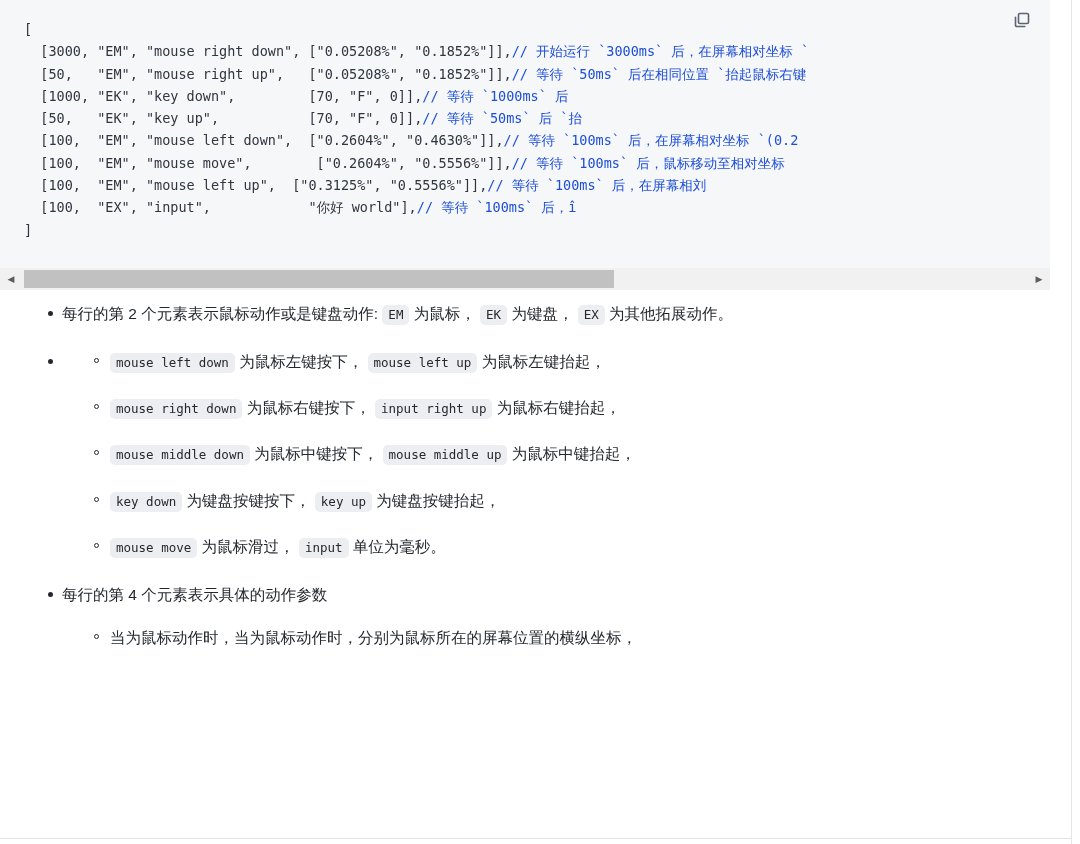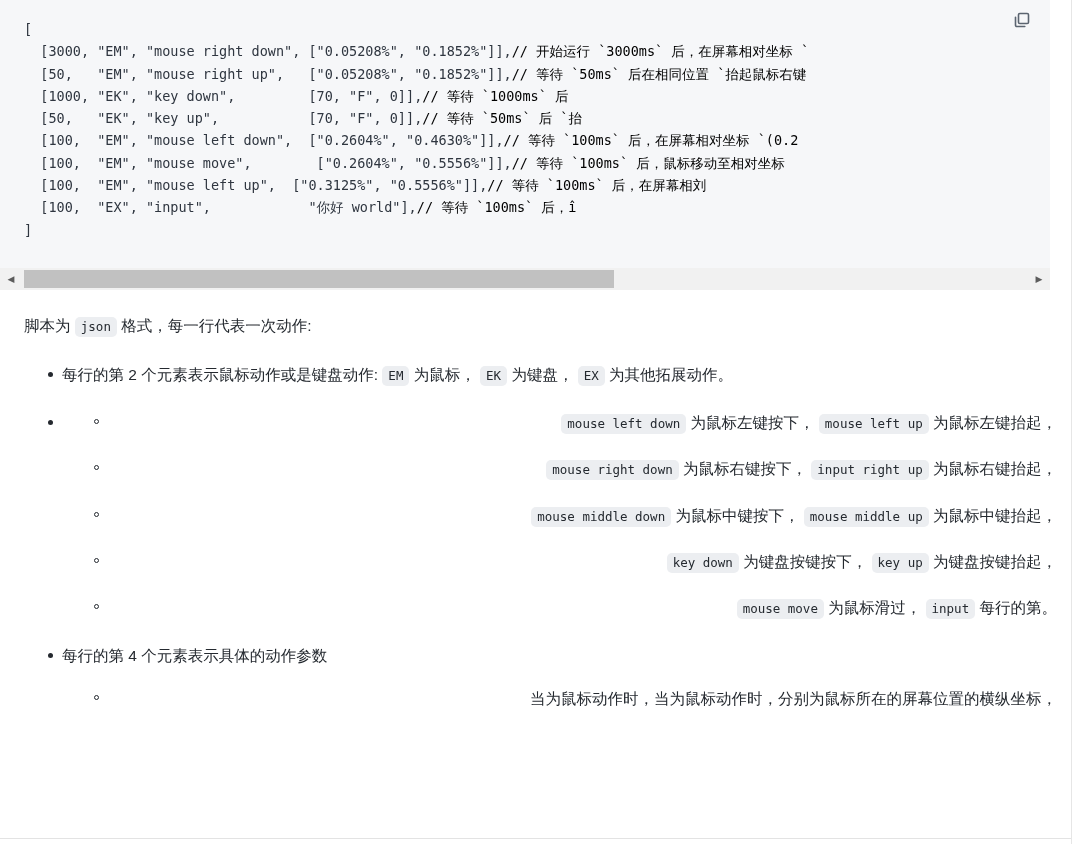--- a/index.html
+++ b/index.html
@@ -54,21 +54,21 @@
     margin: 0;
     padding: 18px 0 0 24px;
     font-family: "DejaVu Sans Mono", "Liberation Mono", monospace;
     font-size: 13.5px;
     line-height: 22.3px;
     color: #2f3640;
     white-space: pre;
     letter-spacing: 0px;
   }
   pre.code .cmt {
-    color: #000000;
+    color: #1d4ed8;
     text-align: right;
   }
   .copy-btn {
     position: absolute;
     right: 16px;
     top: 8px;
     width: 24px;
     height: 24px;
     cursor: pointer;
   }
@@ -150,21 +150,20 @@
   ul.lvl2 {
     margin: 16px 0 0 0;
     padding-left: 32px;
     list-style: none;
   }
   ul.lvl2 > li {
     position: relative;
     margin: 0 0 19px 0;
     padding-left: 16px;
     font-size: 15.5px;
-    text-align: right;
   }
   ul.lvl2 > li:last-child { margin-bottom: 2px; }
   ul.lvl2 > li::before {
     content: "";
     position: absolute;
     left: 0;
     top: 10px;
     width: 5px;
     height: 5px;
     border: 1px solid #24292f;
@@ -222,21 +221,20 @@
       <div class="hs-arrow">◀</div>
       <div class="hs-track">
         <div class="hs-thumb"></div>
       </div>
       <div class="hs-arrow">▶</div>
     </div>
   </div>
 
   <div class="prose">
 
-    <p><span>脚本为</span> <code class="ic">json</code> <span>格式，每一行代表一次动作:</span></p>
 
     <ul class="lvl1">
 
 
       <li>
         <span>每行的第 2 个元素表示鼠标动作或是键盘动作:</span>
         <code class="ic">EM</code>
         <span>为鼠标，</span>
         <code class="ic">EK</code>
         <span>为键盘，</span>
@@ -267,21 +265,21 @@
           <li>
             <code class="ic">key down</code>
             <span>为键盘按键按下，</span>
             <code class="ic">key up</code>
             <span>为键盘按键抬起，</span>
           </li>
           <li>
             <code class="ic">mouse move</code>
             <span>为鼠标滑过，</span>
             <code class="ic">input</code>
-            <span>每行的第。</span>
+            <span>单位为毫秒。</span>
           </li>
         </ul>
       </li>
 
       <li>
         <span>每行的第 4 个元素表示具体的动作参数</span>
         <ul class="lvl2">
           <li>
             <span>当为鼠标动作时，当为鼠标动作时，分别为鼠标所在的屏幕位置的横纵坐标，</span>
           </li>

